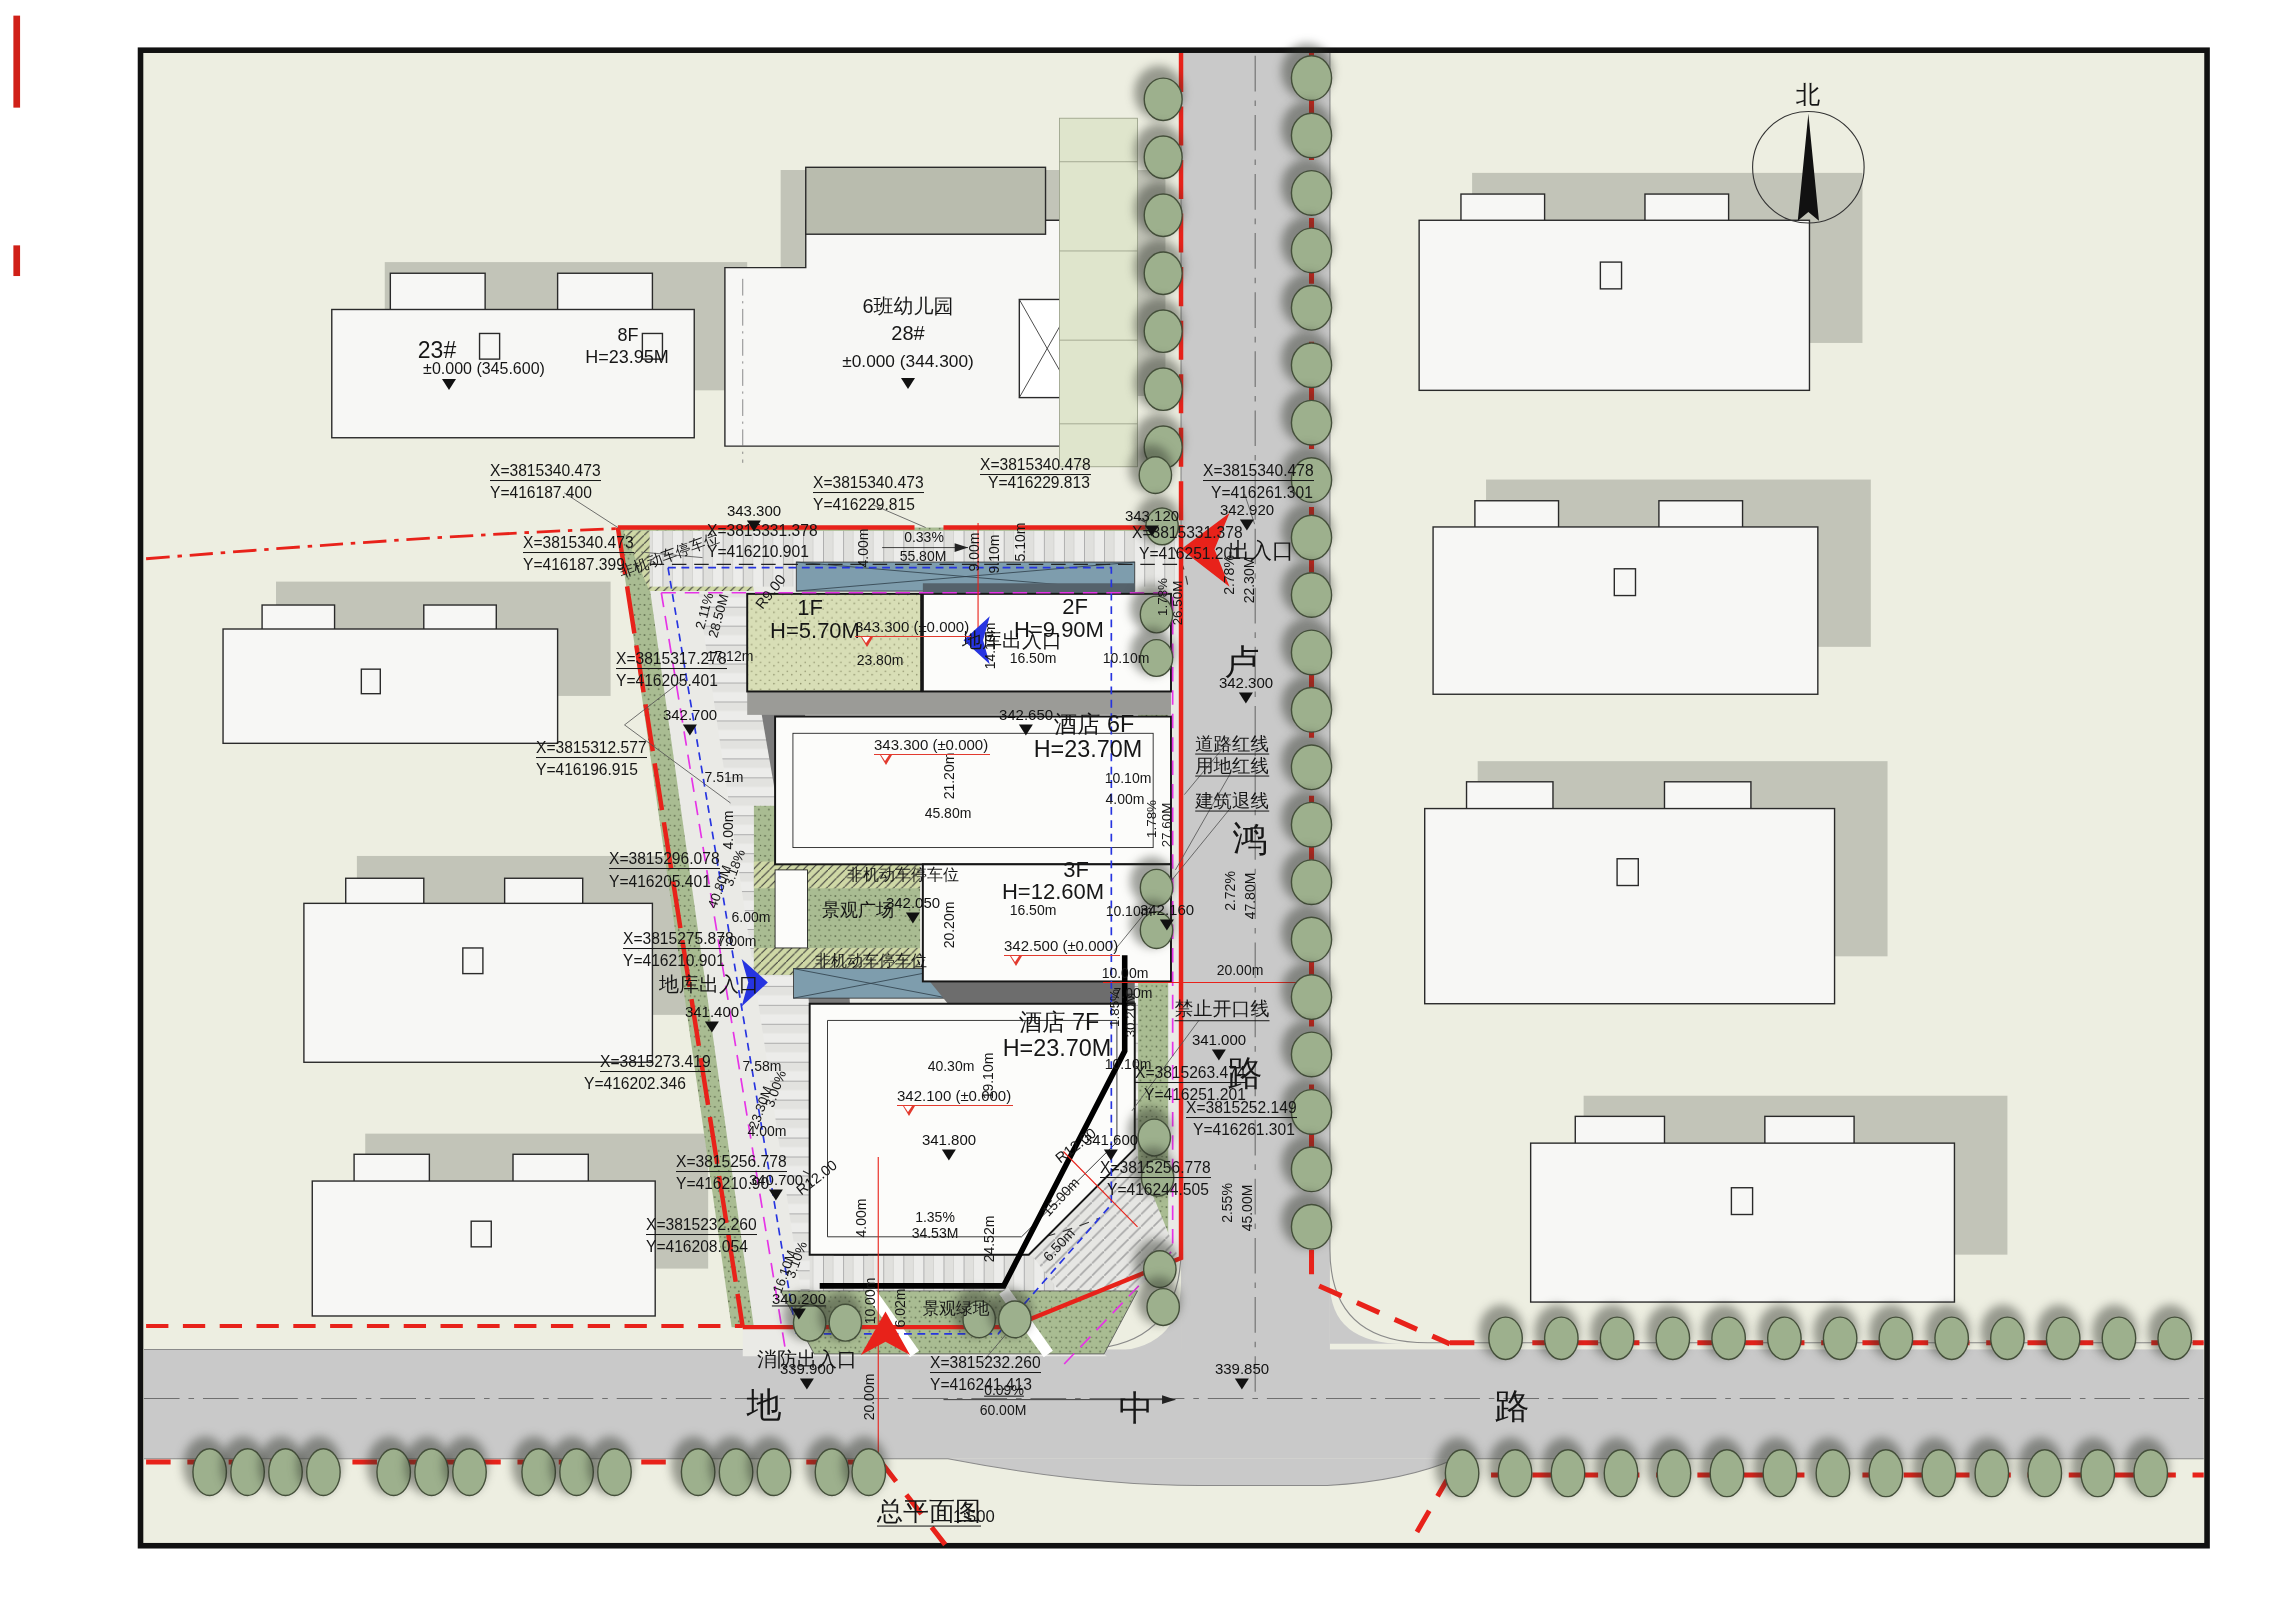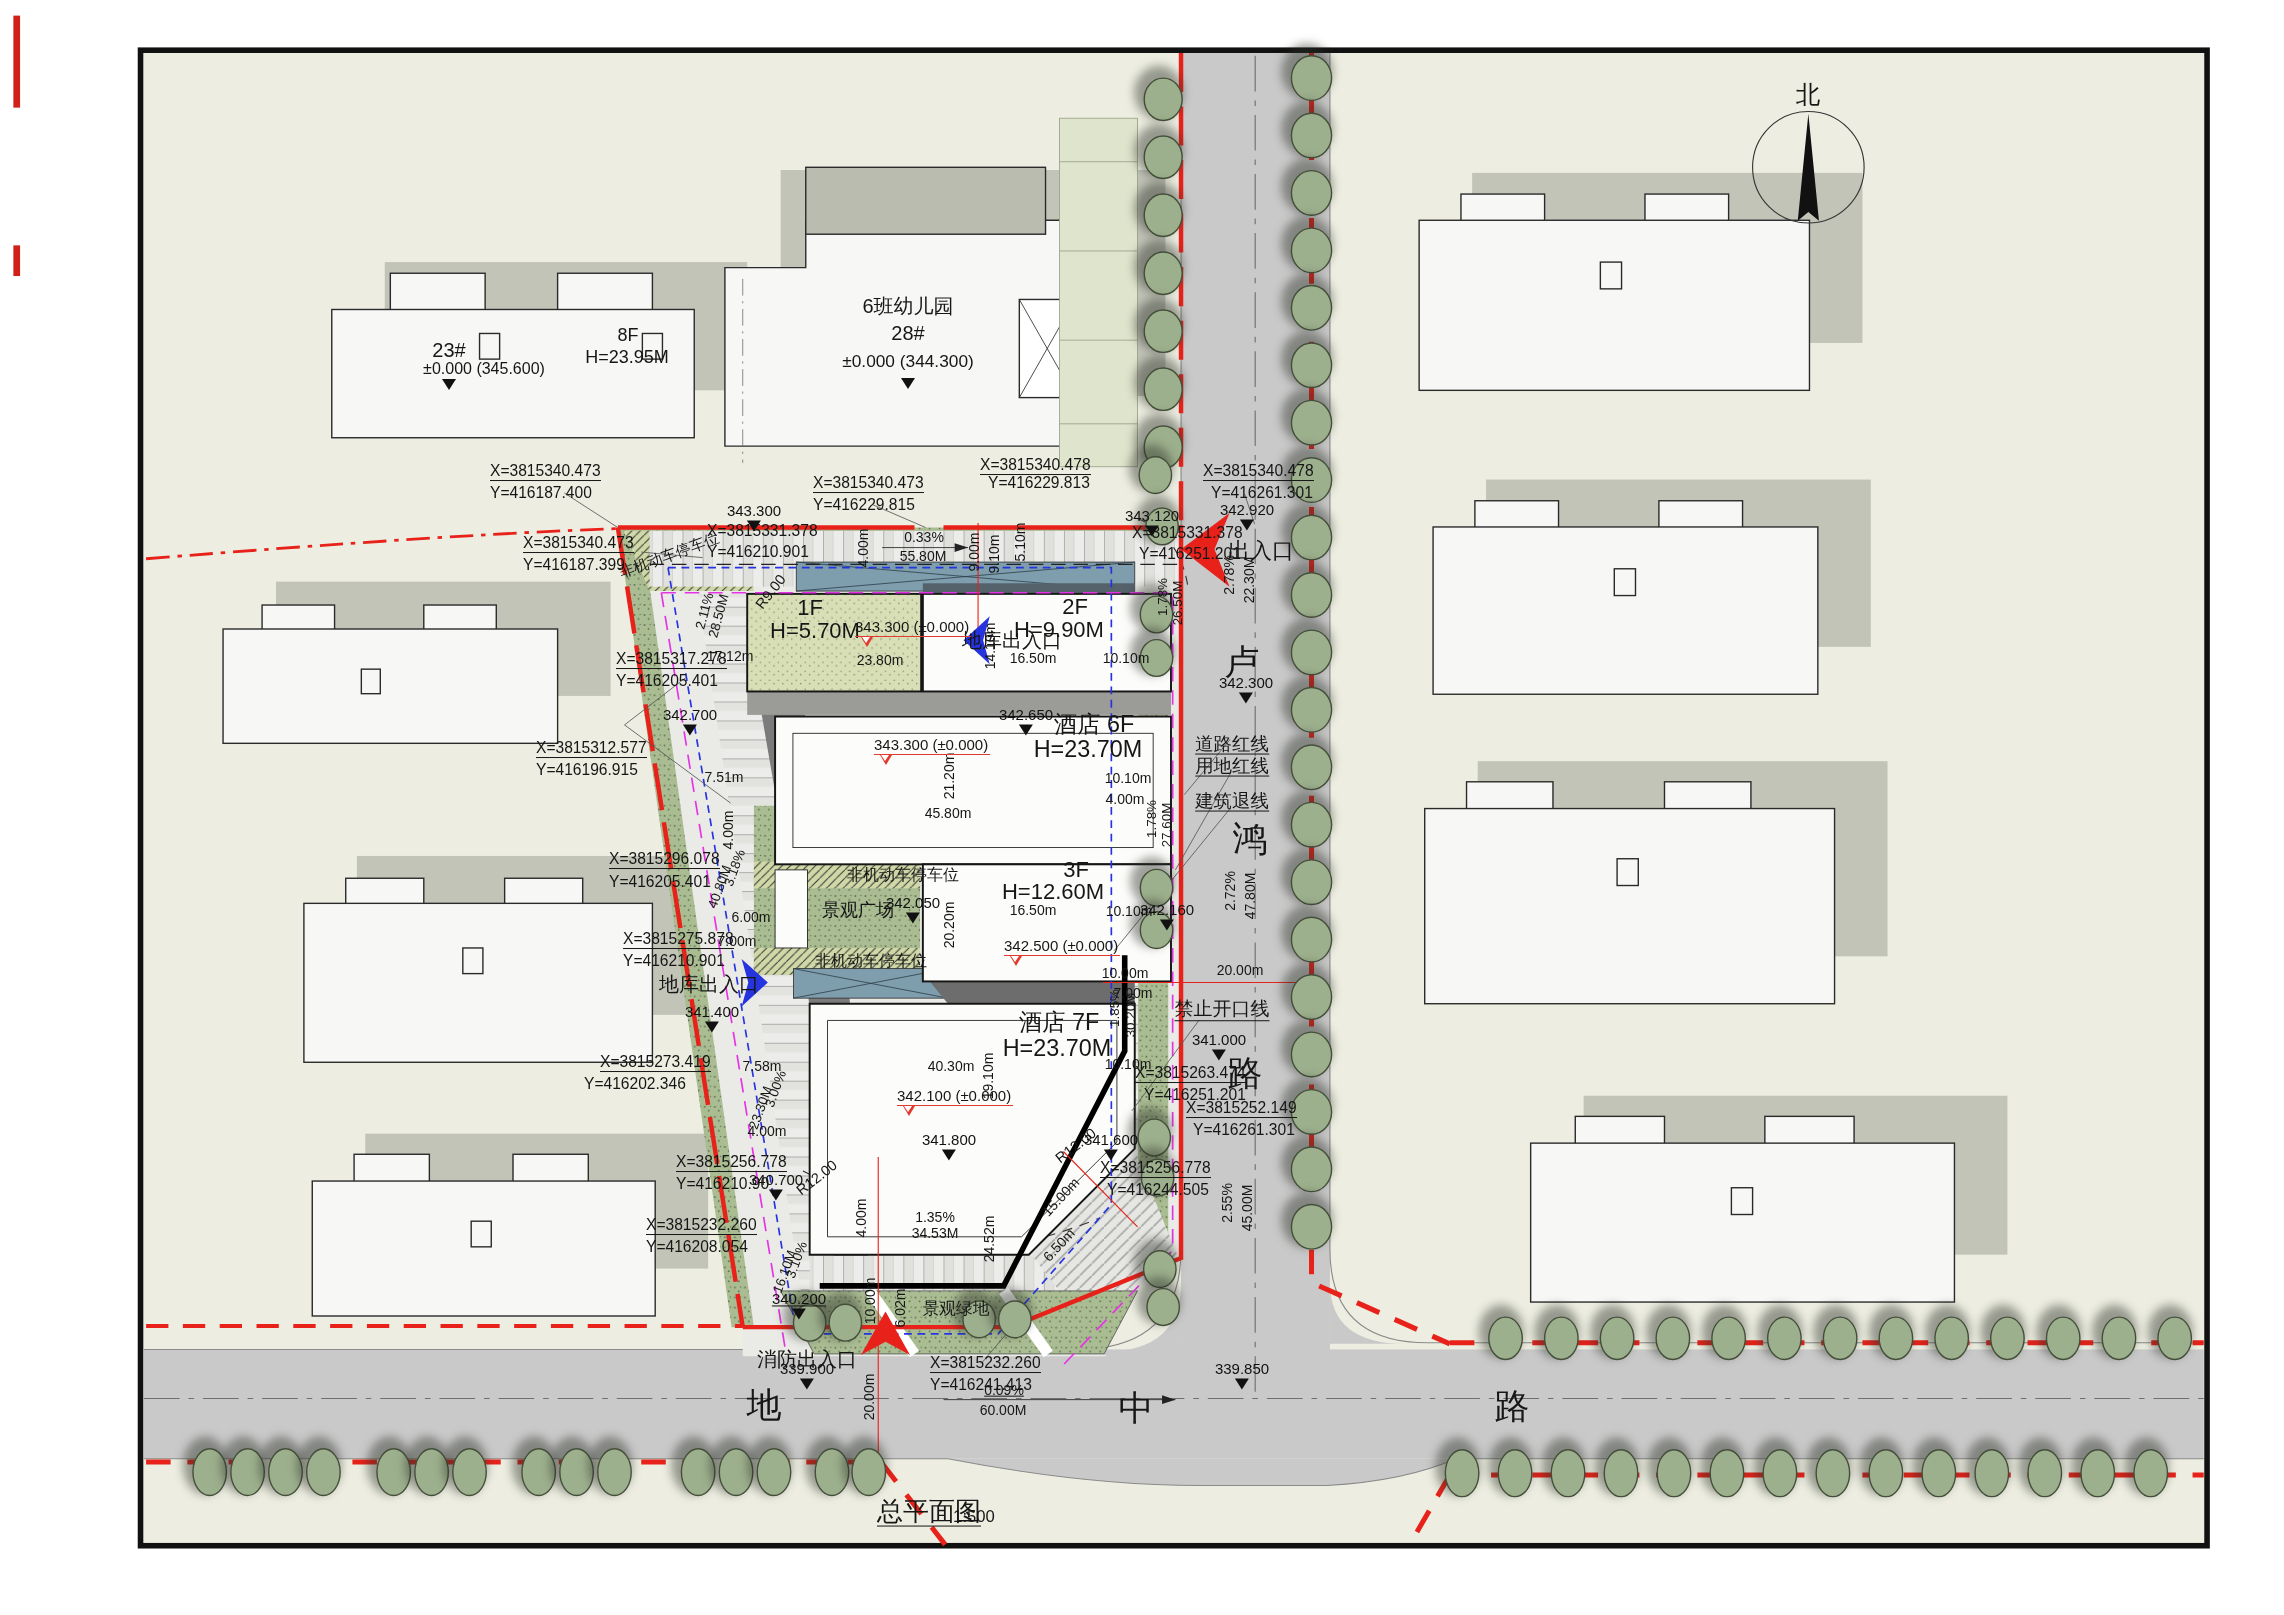--- a/index.html
+++ b/index.html
@@ -532,21 +532,21 @@
       <div class="ann" style="font-size: 14px; left: 1247px; top: 1208px; transform: translate(-50%, -50%) rotate(-90deg);">45.00M</div>
       <div class="ann" style="font-size: 35px; left: 1242px; top: 662px; transform: translate(-50%, -50%);">卢</div>
       <div class="ann" style="font-size: 35px; left: 1250px; top: 839px; transform: translate(-50%, -50%);">鸿</div>
       <div class="ann" style="font-size: 35px; left: 1245px; top: 1073px; transform: translate(-50%, -50%);">路</div>
       <div class="ann" style="font-size: 35px; left: 764px; top: 1405px; transform: translate(-50%, -50%);">地</div>
       <div class="ann" style="font-size: 35px; left: 1136px; top: 1408px; transform: translate(-50%, -50%);">中</div>
       <div class="ann" style="font-size: 35px; left: 1512px; top: 1406px; transform: translate(-50%, -50%);">路</div>
       <div class="ann" style="font-size: 24.5px; left: 1808px; top: 95px; transform: translate(-50%, -50%);">北</div>
       <div class="ann u" style="font-size: 26px; left: 888px; top: 1512px; transform: translate(-50%, -50%); margin-left: 41px;">总平面图</div>
       <div class="ann" style="font-size: 16.7px; left: 974px; top: 1517px; transform: translate(-50%, -50%);">1:500</div>
-      <div class="ann" style="font-size: 20px; left: 449px; top: 350px; transform: translate(-50%, -50%);">23#</div>
+      <div class="ann" style="font-size: 23px; left: 437px; top: 350px; transform: translate(-50%, -50%);">23#</div>
       <div class="ann" style="font-size: 16px; left: 484px; top: 369px; transform: translate(-50%, -50%);">±0.000 (345.600)</div>
       <div class="ann" style="font-size: 18px; left: 628px; top: 335px; transform: translate(-50%, -50%);">8F</div>
       <div class="ann" style="font-size: 18px; left: 627px; top: 357px; transform: translate(-50%, -50%);">H=23.95M</div>
       <div class="ann" style="font-size: 20px; left: 908px; top: 306px; transform: translate(-50%, -50%);">6班幼儿园</div>
       <div class="ann" style="font-size: 20px; left: 908px; top: 333px; transform: translate(-50%, -50%);">28#</div>
       <div class="ann" style="font-size: 17.3px; left: 908px; top: 361px; transform: translate(-50%, -50%);">±0.000 (344.300)</div>
       <div class="lvl" style="left: 754px; top: 517px; transform: translate(-50%, -50%);">
         <div style="font-size:15px">343.300</div>
         <div class="tri"></div>
       </div>

